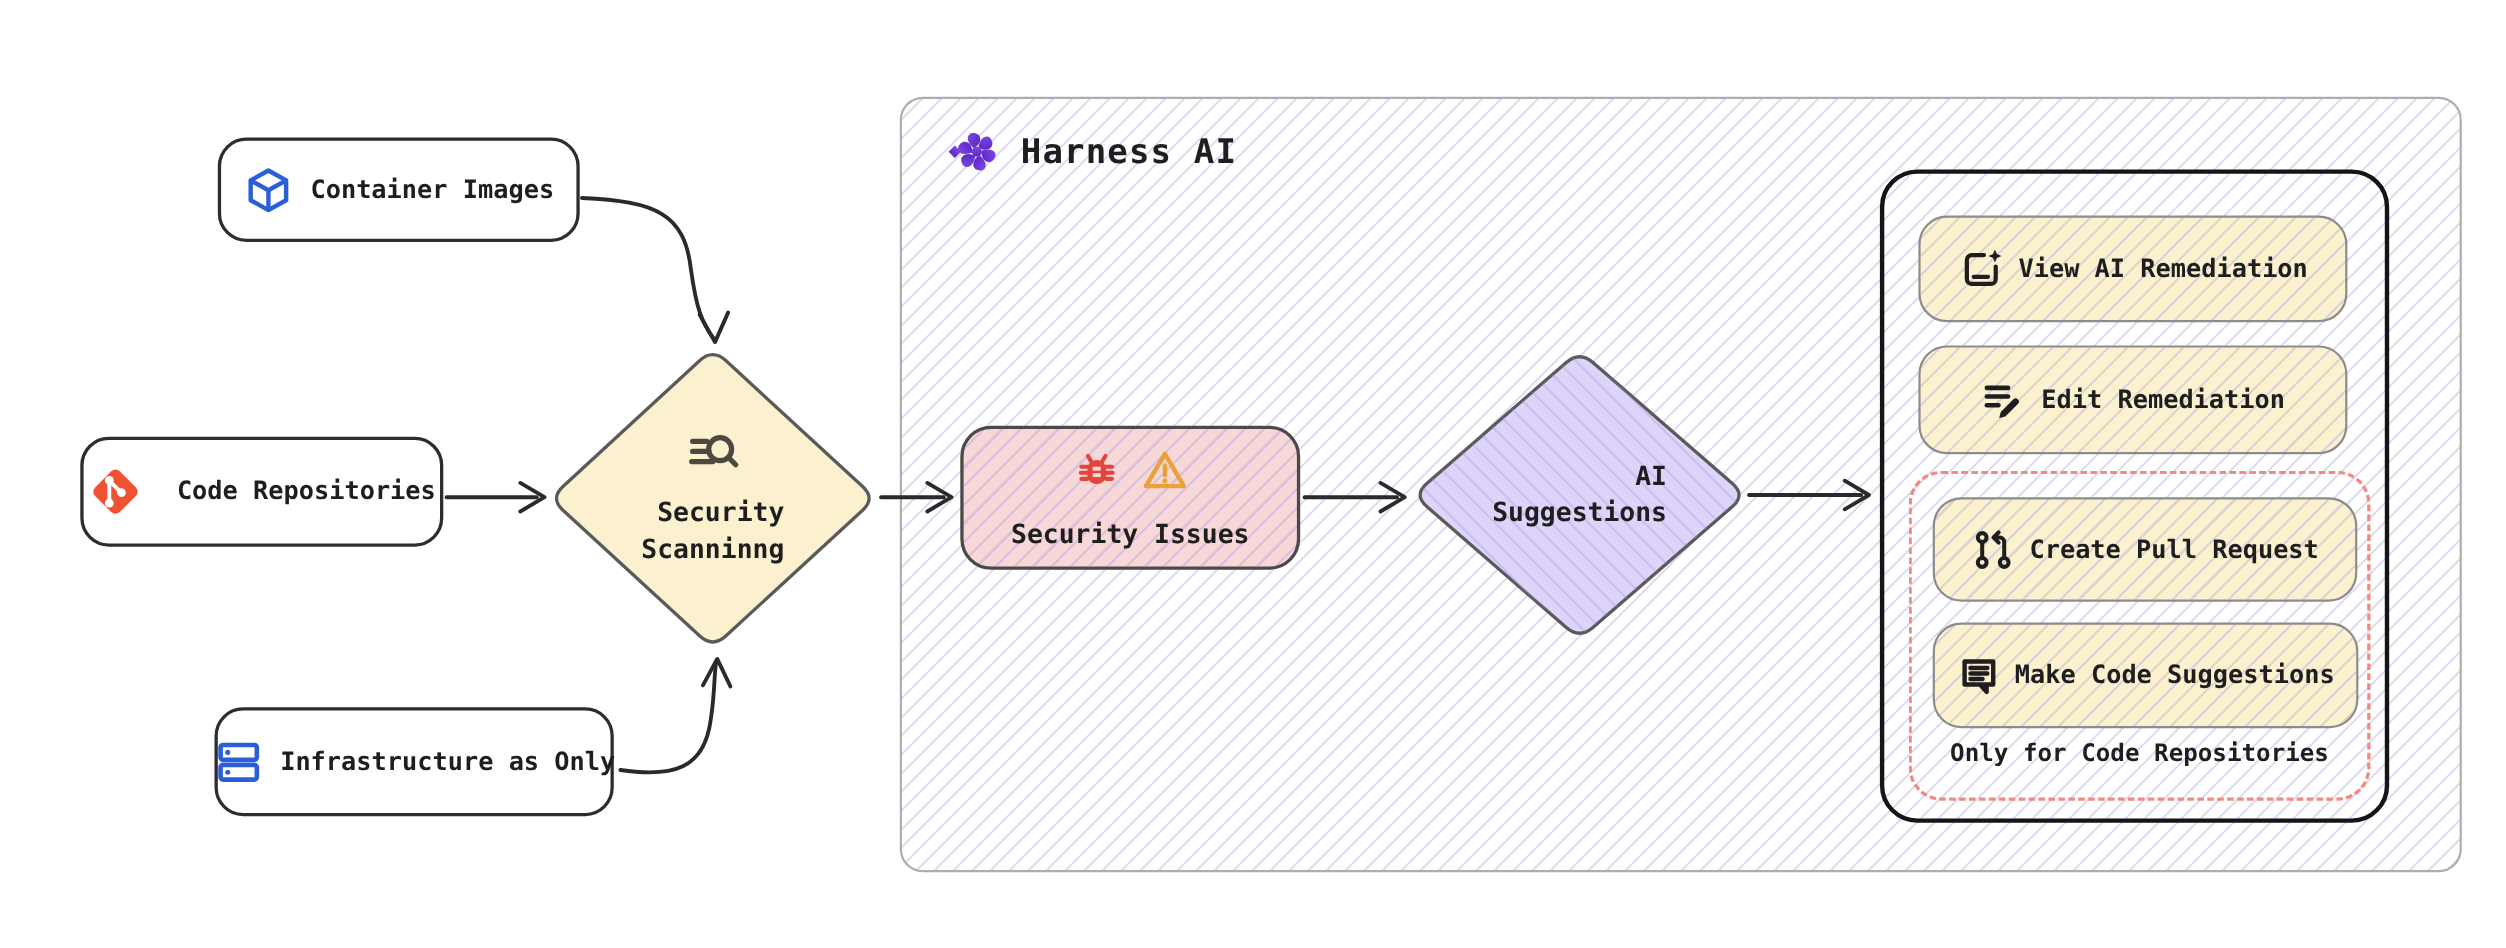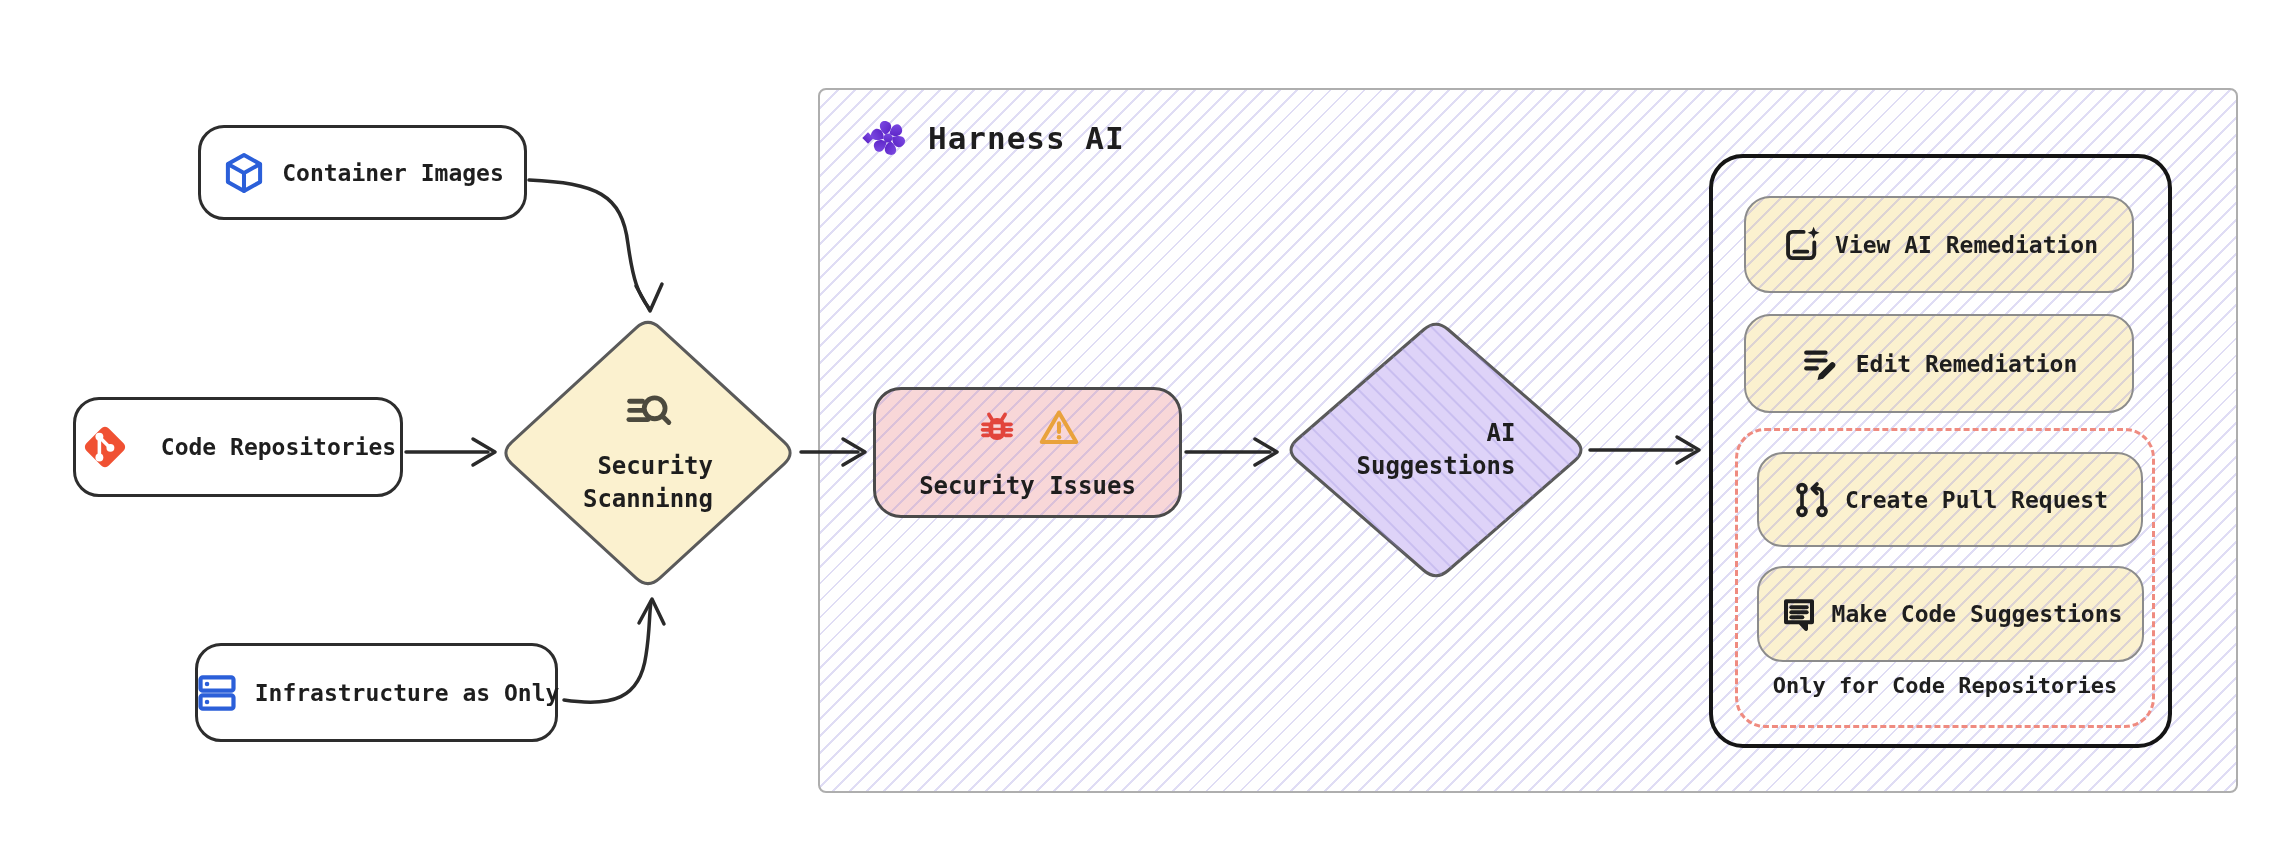--- a/index.html
+++ b/index.html
@@ -5,21 +5,21 @@
   html,body{margin:0;padding:0;background:#ffffff;}
   .canvas{
     position:relative;width:2278px;height:862px;background:#ffffff;
     font-family:"DejaVu Sans Mono","Liberation Mono",monospace;
     color:#1e1e1e;overflow:hidden;
   }
   .abs{position:absolute;}
   
   .harness-box{
     left:818px;top:88px;width:1420px;height:705px;
-    border:2.5px solid #aeaeae;border-radius:8px;background-color:#ffffff;
+    border:2.5px solid #aeaeae;border-radius:21px;background-color:#ffffff;
     background-image:repeating-linear-gradient(135deg,var(--hatch-line,rgba(151,142,221,.30)) 0 2px,transparent 2px 12px);
     box-sizing:border-box;
   }
   .harness-header{position:absolute;left:42px;top:22px;display:flex;align-items:center;gap:14px;}
   .harness-title{font-size:31px;font-weight:600;letter-spacing:1px;}
   
   .source-node{
     display:flex;align-items:center;justify-content:center;gap:15px;
     background:#ffffff;border:3px solid #2d2d2d;border-radius:26px;
     box-sizing:border-box;font-size:23px;font-weight:600;white-space:nowrap;

